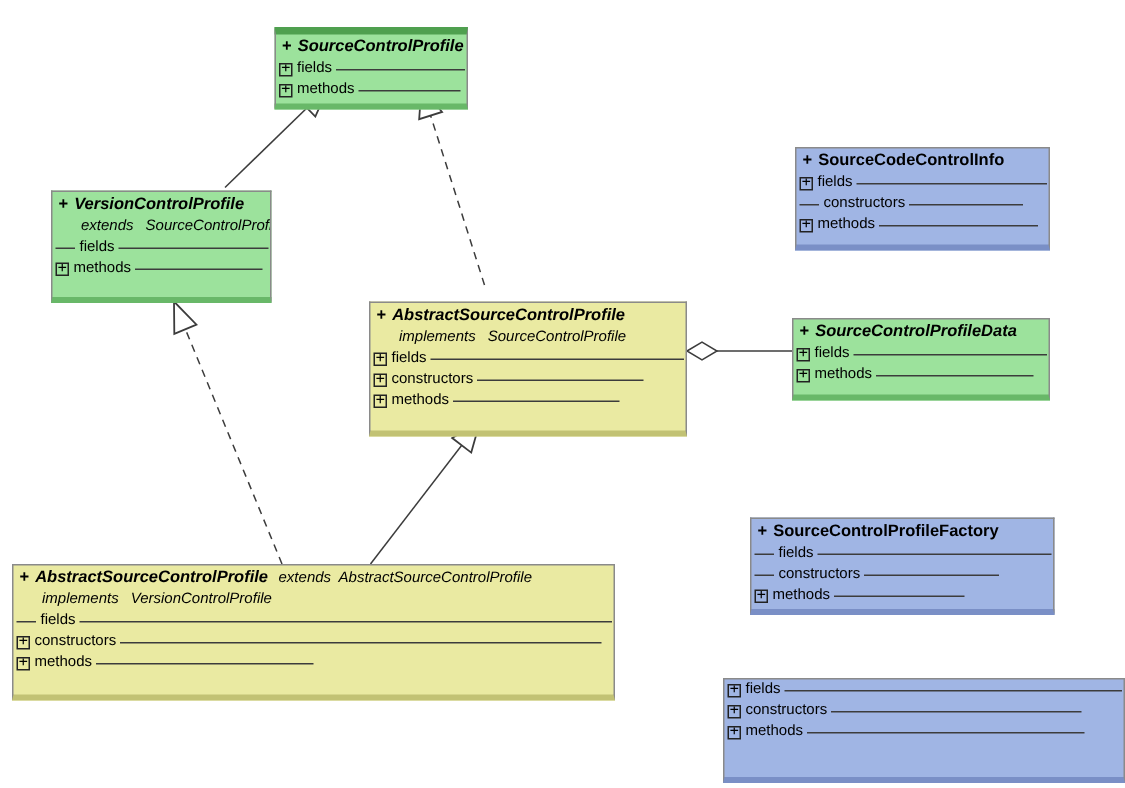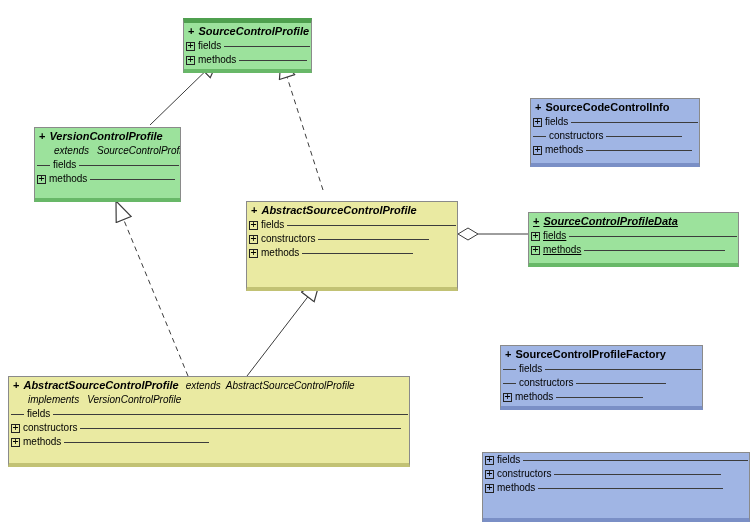--- a/index.html
+++ b/index.html
@@ -9,21 +9,21 @@
   svg.connectors{position:absolute;left:0;top:0;z-index:1;}
   .uml-box{position:absolute;box-sizing:border-box;z-index:2;
            border:1px solid #8a8a8a;}
   .uml-box.green {background:var(--green); border-bottom:4px solid var(--green-dark);}
   .uml-box.yellow{background:var(--yellow);border-bottom:4px solid var(--yellow-dark);}
   .uml-box.blue  {background:var(--blue);  border-bottom:4px solid var(--blue-dark);}
   #box-scp{left:183px;top:18px;width:129px;height:55px;border-top:5px solid var(--green-header);}
   #box-vcp{left:10px;top:127px;width:147px;height:75px;margin-left:24px;}
   #box-ascp{left:246px;top:190px;width:212px;height:90px;margin-top:11px;}
   #box-scci{left:530px;top:98px;width:170px;height:69px;}
-  #box-scpd{left:528px;top:212px;width:211px;height:55px;text-decoration:underline;}
+  #box-scpd{left:528px;top:212px;width:172px;height:55px;}
   #box-avcp{left:8px;top:376px;width:402px;height:91px;}
   #box-scpf{left:500px;top:345px;width:203px;height:65px;}
   #box-sce{left:482px;top:452px;width:268px;height:70px;}
   .title{font-size:11px;font-weight:bold;color:#000;white-space:nowrap;
          padding:2px 0 1px 4px;height:13px;line-height:13px;overflow:hidden;}
   .title .vis{margin-right:4px;font-style:normal;}
   .italic{font-style:italic;}
   .suffix{font-weight:normal;font-size:10px;margin-left:7px;text-align:right;}
   .suffix .kw{margin-right:5px;}
   .subtitle{font-size:10px;font-style:italic;color:#000;white-space:nowrap;
@@ -108,20 +108,23 @@
           <span class="mline" style="flex-grow: 96;"></span>
           <span class="mfill" style="flex-grow: 4;"></span>
         </div>
       </div>
   </div>
 
   <div class="uml-box yellow" id="box-ascp">
     <div class="title">
       <span class="vis">+</span><span class="italic">AbstractSourceControlProfile</span>
     </div>
+    <div class="subtitle">
+      <span class="kw">implements</span><span>SourceControlProfile</span>
+    </div>
     <div class="member-rows">
         <div class="member-row">
           <span class="picon">+</span>
           <span class="mlabel">fields</span>
           <span class="mline" style="flex-grow: 100;"></span>
           <span class="mfill" style="flex-grow: 0;"></span>
         </div>
         <div class="member-row">
           <span class="picon">+</span>
           <span class="mlabel">constructors</span>

